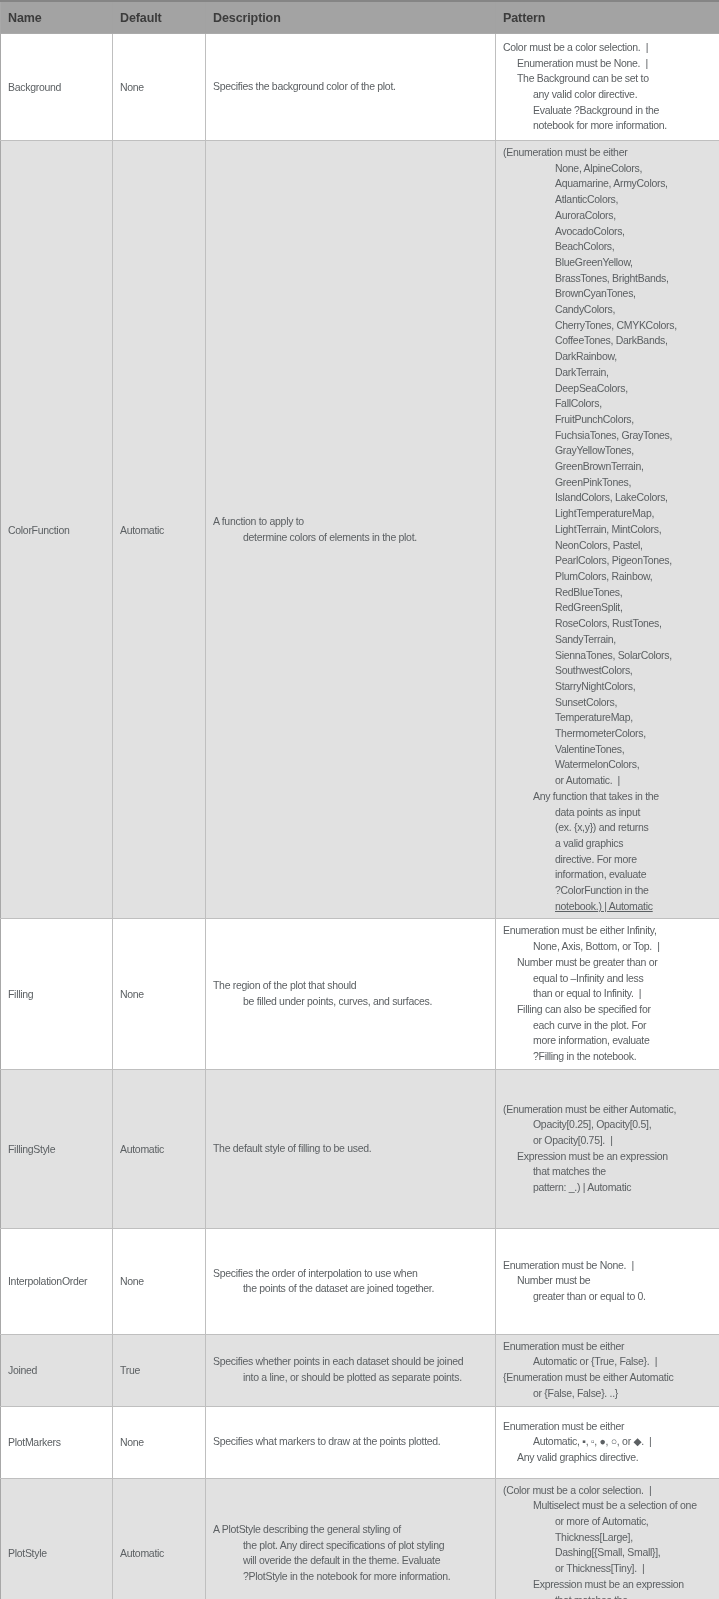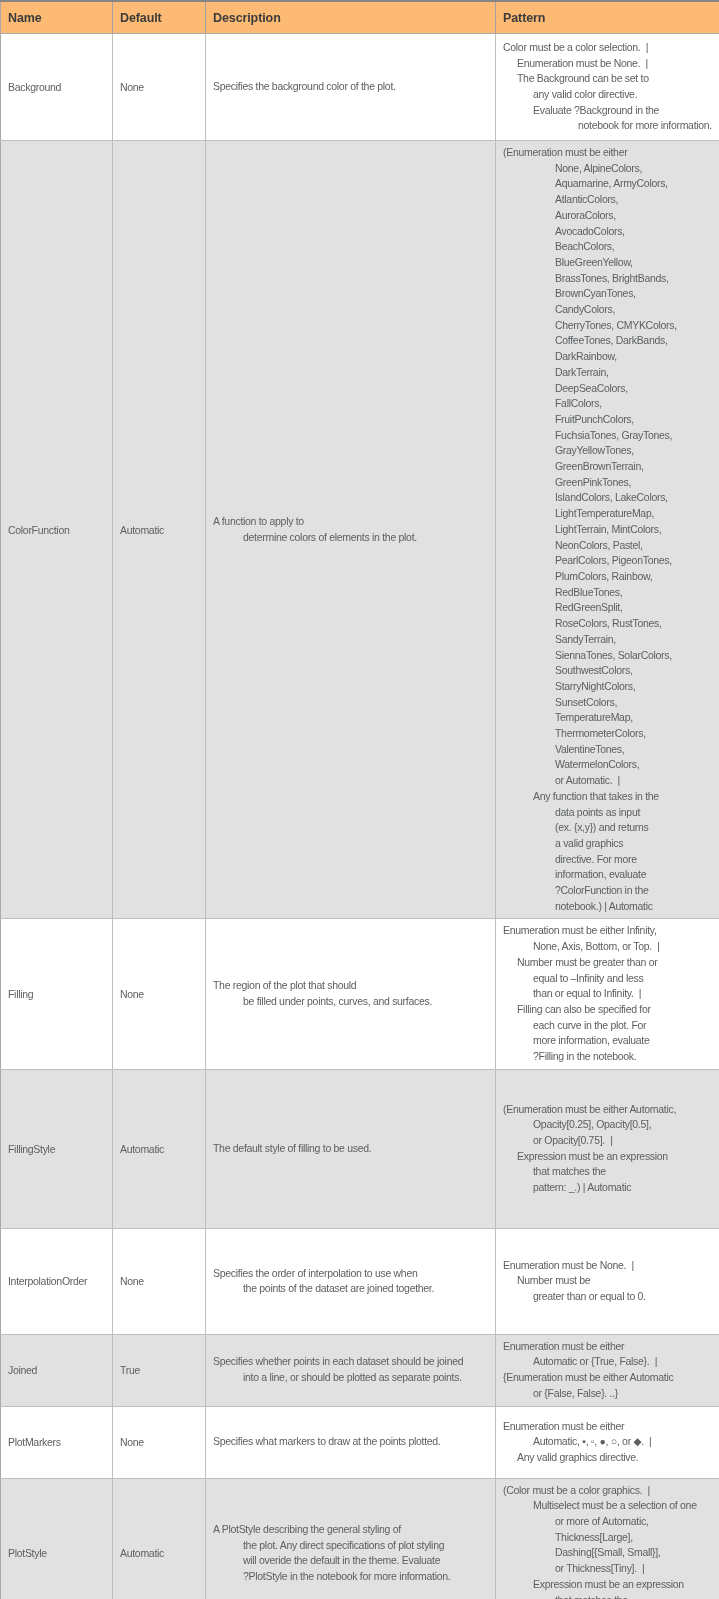--- a/index.html
+++ b/index.html
@@ -14,21 +14,21 @@
     border-left: 1px solid #a8a8a8;
     border-right: 1px solid #a8a8a8;
   }
 
   col.c-name { width: 112px; }
   col.c-default { width: 93px; }
   col.c-desc { width: 290px; }
   col.c-pattern { width: 224px; }
 
   thead th {
-    background: #fdba74;
+    background: #a3a3a3;
     color: #3c3c3c;
     font-size: 12.5px;
     font-weight: bold;
     text-align: left;
     height: 31px;
     padding: 0 0 0 7px;
     border-right: 1px solid #a2a2a2;
     border-bottom: 1px solid #aaaaaa;
     letter-spacing: -0.1px;
   }
@@ -96,21 +96,21 @@
         </td>
         <td>
           <div class="ln" style="padding-left: 0px;">Specifies the background color of the plot.</div>
         </td>
         <td>
           <div class="ln" style="padding-left: 0px;">Color must be a color selection.  |</div>
           <div class="ln" style="padding-left: 14px;">Enumeration must be None.  |</div>
           <div class="ln" style="padding-left: 14px;">The Background can be set to</div>
           <div class="ln" style="padding-left: 30px;">any valid color directive.</div>
           <div class="ln" style="padding-left: 30px;">Evaluate ?Background in the</div>
-          <div class="ln" style="padding-left: 30px; text-align: right;">notebook for more information.</div>
+          <div class="ln" style="padding-left: 30px;">notebook for more information.</div>
         </td>
       </tr>
       <tr>
         <td>
           <div class="name-text">ColorFunction</div>
         </td>
         <td>
           <div class="default-text">Automatic</div>
         </td>
         <td>
@@ -159,21 +159,21 @@
           <div class="ln" style="padding-left: 52px;">ValentineTones,</div>
           <div class="ln" style="padding-left: 52px;">WatermelonColors,</div>
           <div class="ln" style="padding-left: 52px;">or Automatic.  |</div>
           <div class="ln" style="padding-left: 30px;">Any function that takes in the</div>
           <div class="ln" style="padding-left: 52px;">data points as input</div>
           <div class="ln" style="padding-left: 52px;">(ex. {x,y}) and returns</div>
           <div class="ln" style="padding-left: 52px;">a valid graphics</div>
           <div class="ln" style="padding-left: 52px;">directive. For more</div>
           <div class="ln" style="padding-left: 52px;">information, evaluate</div>
           <div class="ln" style="padding-left: 52px;">?ColorFunction in the</div>
-          <div class="ln" style="padding-left: 52px;">notebook.) | Automatic</div>
+          <div class="ln" style="padding-left: 52px; text-decoration: underline;">notebook.) | Automatic</div>
         </td>
       </tr>
       <tr>
         <td>
           <div class="name-text">Filling</div>
         </td>
         <td>
           <div class="default-text">None</div>
         </td>
         <td>
@@ -269,21 +269,21 @@
         <td>
           <div class="default-text">Automatic</div>
         </td>
         <td>
           <div class="ln" style="padding-left: 0px;">A PlotStyle describing the general styling of</div>
           <div class="ln" style="padding-left: 30px;">the plot. Any direct specifications of plot styling</div>
           <div class="ln" style="padding-left: 30px;">will overide the default in the theme. Evaluate</div>
           <div class="ln" style="padding-left: 30px;">?PlotStyle in the notebook for more information.</div>
         </td>
         <td>
-          <div class="ln" style="padding-left: 0px;">(Color must be a color graphics.  |</div>
+          <div class="ln" style="padding-left: 0px;">(Color must be a color selection.  |</div>
           <div class="ln" style="padding-left: 30px;">Multiselect must be a selection of one</div>
           <div class="ln" style="padding-left: 52px;">or more of Automatic,</div>
           <div class="ln" style="padding-left: 52px;">Thickness[Large],</div>
           <div class="ln" style="padding-left: 52px;">Dashing[{Small, Small}],</div>
           <div class="ln" style="padding-left: 52px;">or Thickness[Tiny].  |</div>
           <div class="ln" style="padding-left: 30px;">Expression must be an expression</div>
           <div class="ln" style="padding-left: 52px;">that matches the</div>
           <div class="ln" style="padding-left: 52px;">pattern: _.) | Automatic</div>
         </td>
       </tr>

